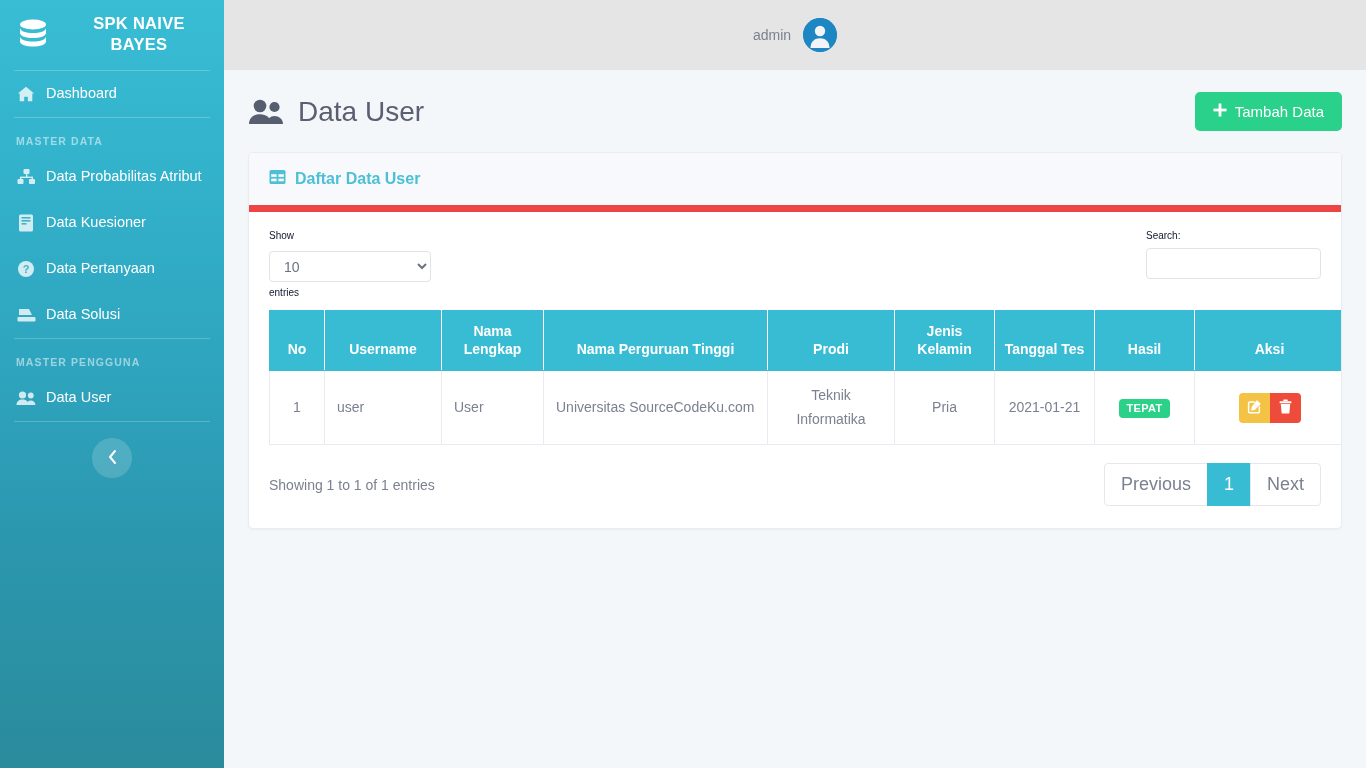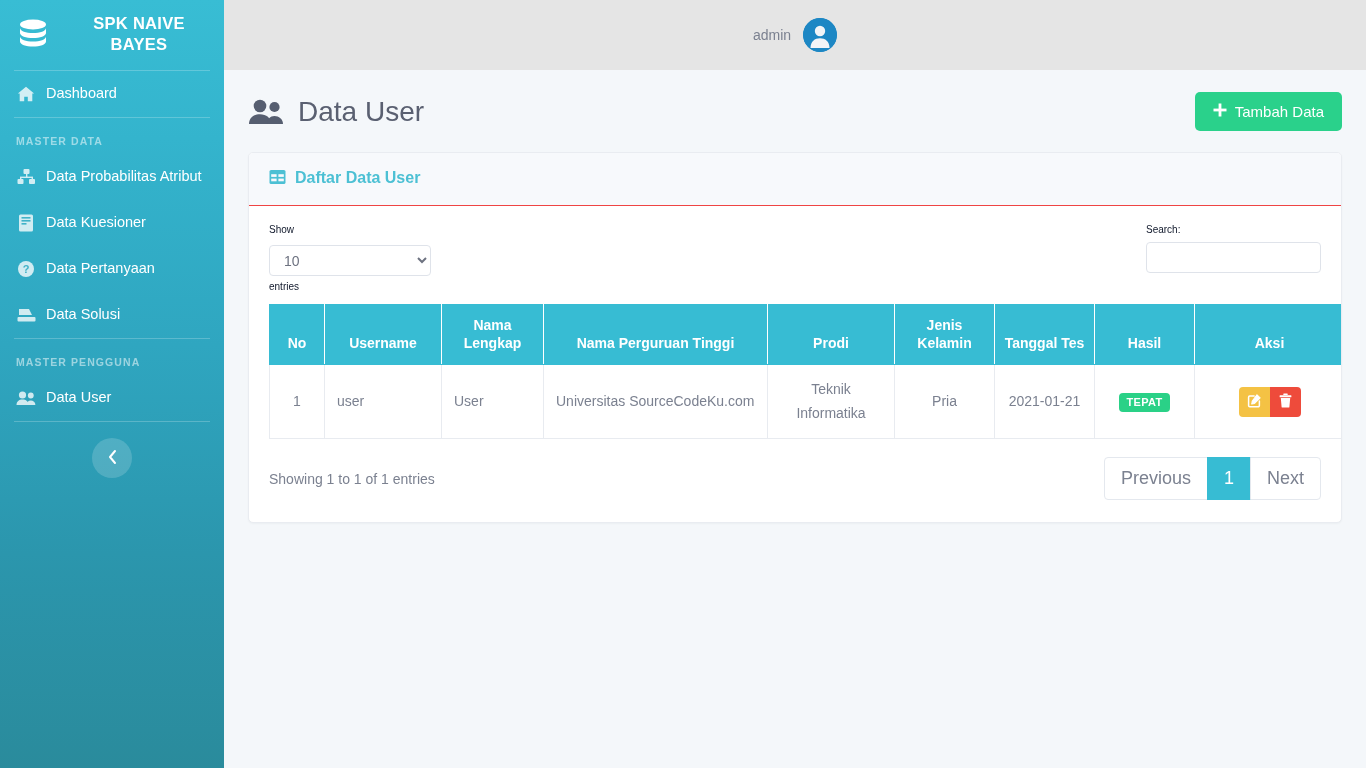--- a/index.html
+++ b/index.html
@@ -144,24 +144,24 @@
 
   .card {
     background: #ffffff;
     border: 1px solid #e9ecf1;
     border-radius: 5px;
     box-shadow: 0 1px 2px rgba(30,40,60,0.04);
     overflow: hidden;
   }
   .card-header {
     background: #f7f9fc;
-    border-bottom: 1px solid #ef4444;
+    border-bottom: 7px solid #ef4444;
     padding: 16px 20px;
     display: flex;
-    align-items: flex-start;
+    align-items: center;
     gap: 9px;
     font-size: 16px;
     font-weight: bold;
     color: #4cc0d4;
   }
   .card-body { padding: 18px 20px 22px 20px; }
 
   .table-controls {
     display: flex;
     justify-content: space-between;

